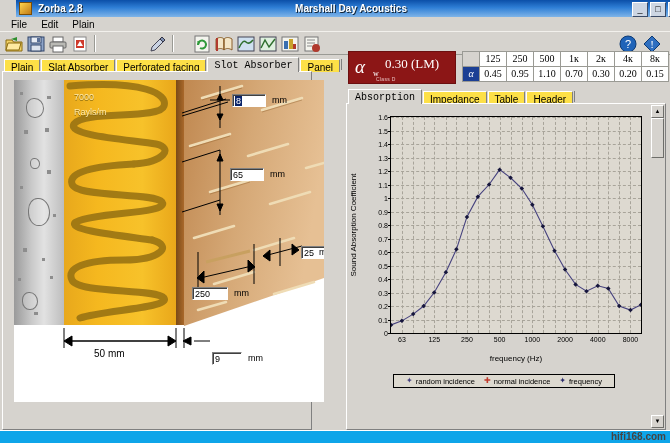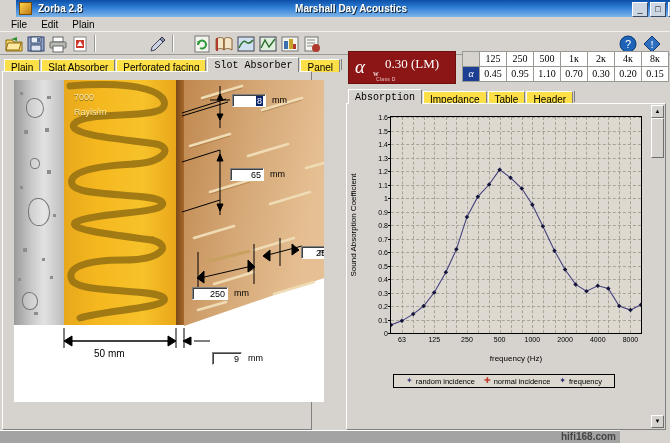--- a/index.html
+++ b/index.html
@@ -35,21 +35,21 @@
   
   .tabsrow{position:absolute;left:4px;top:57px;height:15px;display:flex;align-items:flex-end;}
   .tab{font-size:10px;color:#000;padding:2px 6px 2px 6px;background:#fde047;
     border:1px solid #fff;border-right-color:#808080;border-bottom:none;margin-right:1px;
     line-height:11px;height:13px;box-sizing:border-box;}
   .tab.sel{background:#d6d3ce;font-weight:normal;padding-bottom:3px;height:15px;
     border-top-color:#fff;position:relative;z-index:3;font-family:Liberation Mono, monospace;}
   .tabsep{width:1px;height:11px;background:#808080;margin:0 2px 2px 0;}
 
   .leftpanel{position:absolute;left:2px;top:71px;width:310px;height:359px;background:#d6d3ce;
-    border:1px solid #fff;border-right-color:#808080;border-bottom-color:#808080;box-sizing:border-box;text-align:right;}
+    border:1px solid #fff;border-right-color:#808080;border-bottom-color:#808080;box-sizing:border-box;}
   .diagram{position:absolute;left:11px;top:8px;width:310px;height:322px;overflow:hidden;background:#fff;}
 
   
   .layer-concrete{position:absolute;left:0;top:0;width:50px;height:245px;
     background:linear-gradient(to right,#9a9a9a 0%,#c9c9c9 35%,#e2e2e2 60%,#bdbdbd 100%);}
   .layer-foam{position:absolute;left:50px;top:0;width:112px;height:245px;
     background:linear-gradient(to right,#e8a81c 0%,#f5b81f 30%,#f7c22a 70%,#e9a71a 100%);}
   .layer-wood-edge{position:absolute;left:162px;top:0;width:8px;height:245px;
     background:linear-gradient(to right,#7a4a17,#a9682a);}
   .panel-tri{position:absolute;left:170px;top:0;width:140px;height:290px;overflow:hidden;}
@@ -108,21 +108,21 @@
   .lgm{font-size:8px;line-height:8px;}
 
   
   .vscroll{position:absolute;right:1px;top:1px;width:13px;bottom:1px;background:#d6d3ce;}
   .vsbtn{position:absolute;left:0;width:13px;height:13px;background:#d6d3ce;
     border:1px solid #fff;border-right-color:#6e6e6a;border-bottom-color:#6e6e6a;box-sizing:border-box;
     font-size:6px;text-align:center;line-height:11px;color:#000;}
   .vsthumb{position:absolute;left:0;top:13px;width:13px;height:40px;background:#d6d3ce;
     border:1px solid #fff;border-right-color:#6e6e6a;border-bottom-color:#6e6e6a;box-sizing:border-box;}
 
-  .statusbar{position:absolute;left:0;bottom:0;width:620px;height:13px;background:#a3a3a3;
+  .statusbar{position:absolute;left:0;bottom:0;width:670px;height:13px;background:#0ea5e9;
     border-top:1px solid #fff;box-sizing:border-box;}
   .watermark{position:absolute;right:4px;bottom:1px;font-size:10px;color:#444;font-weight:bold;}
 </style>
 </head>
 <body>
 
 <div class="app">
 
   <div class="titlebar">
     <div class="tb-icon"></div>

